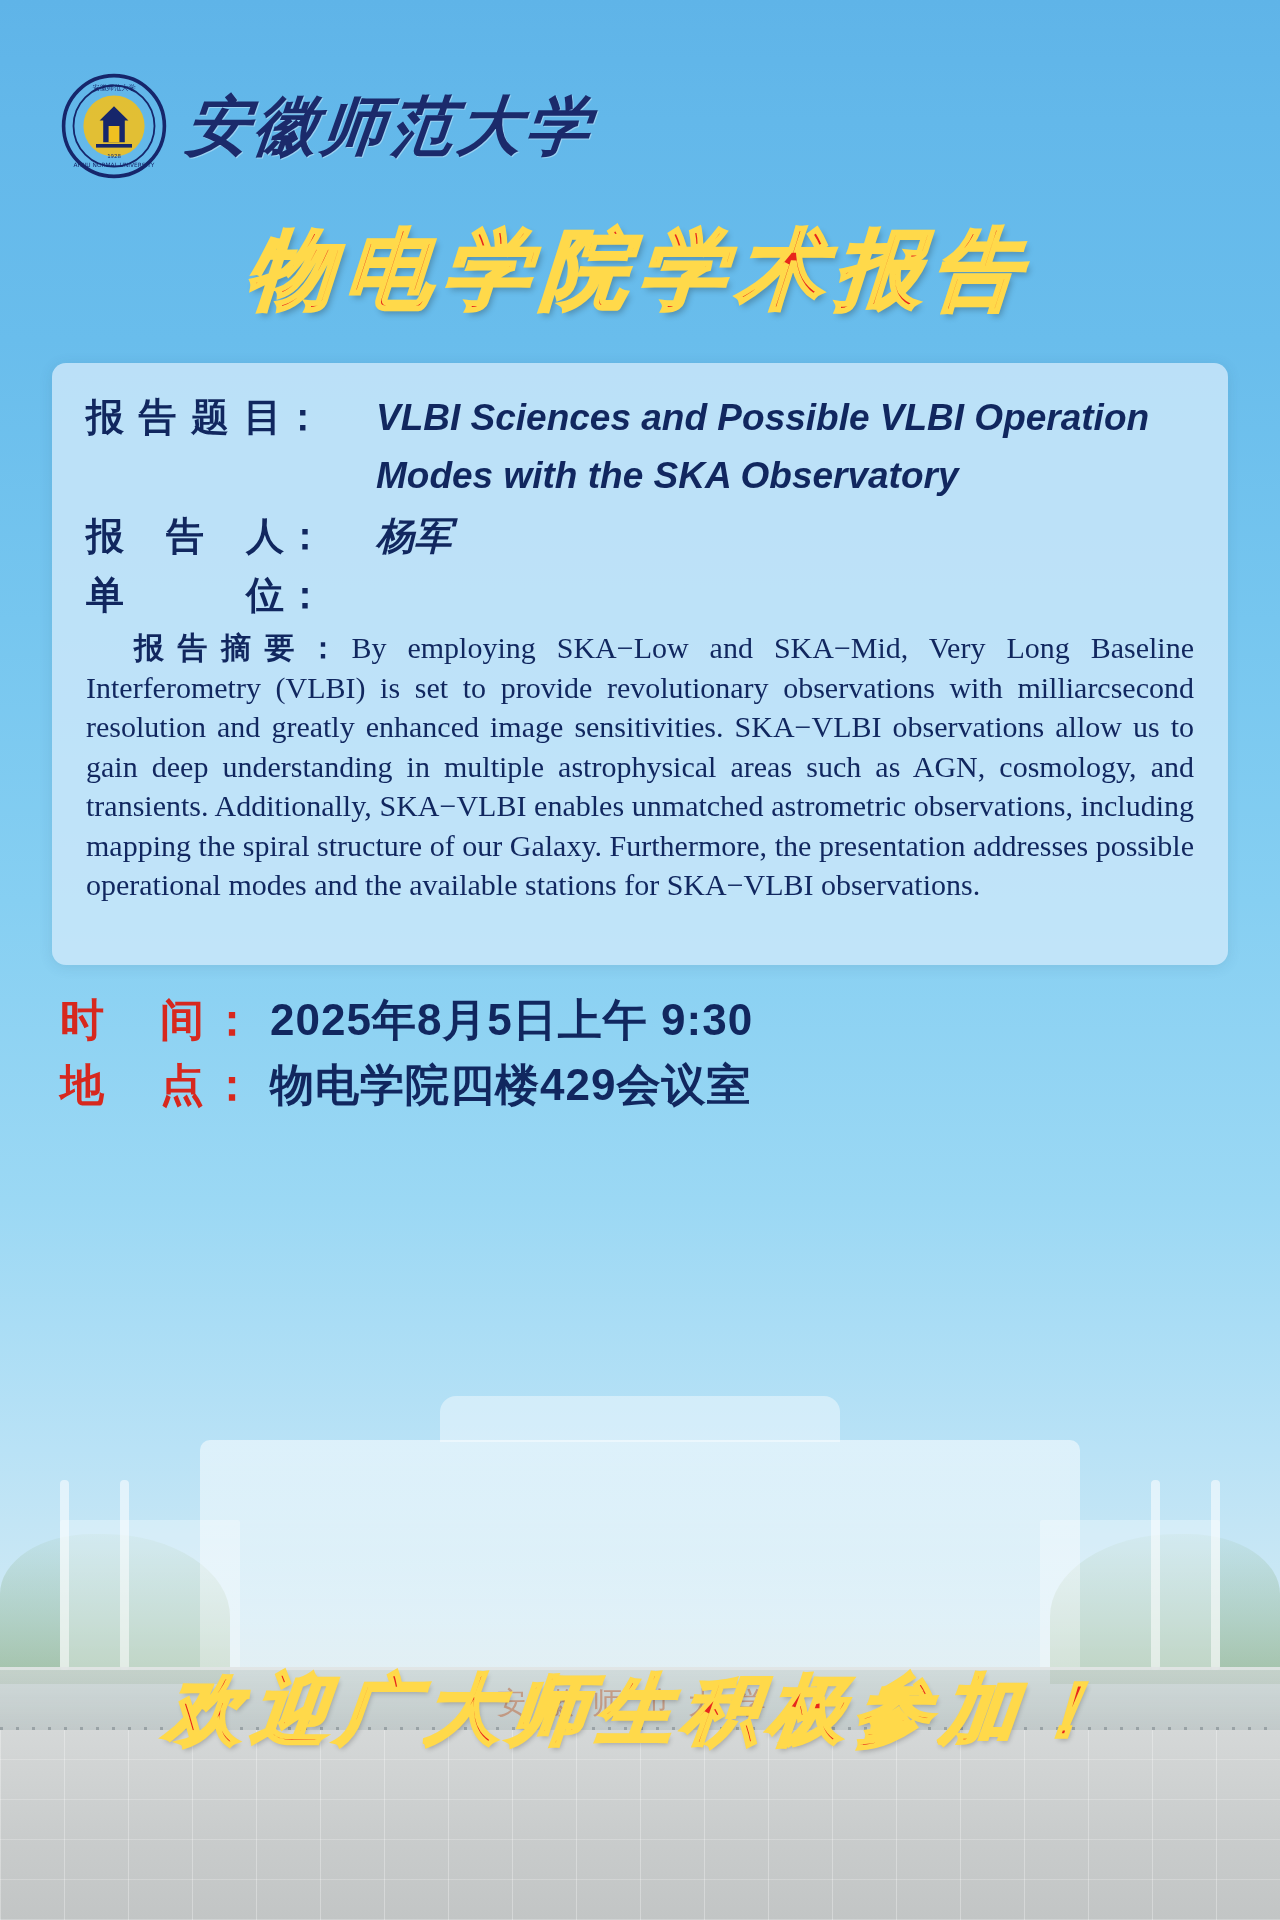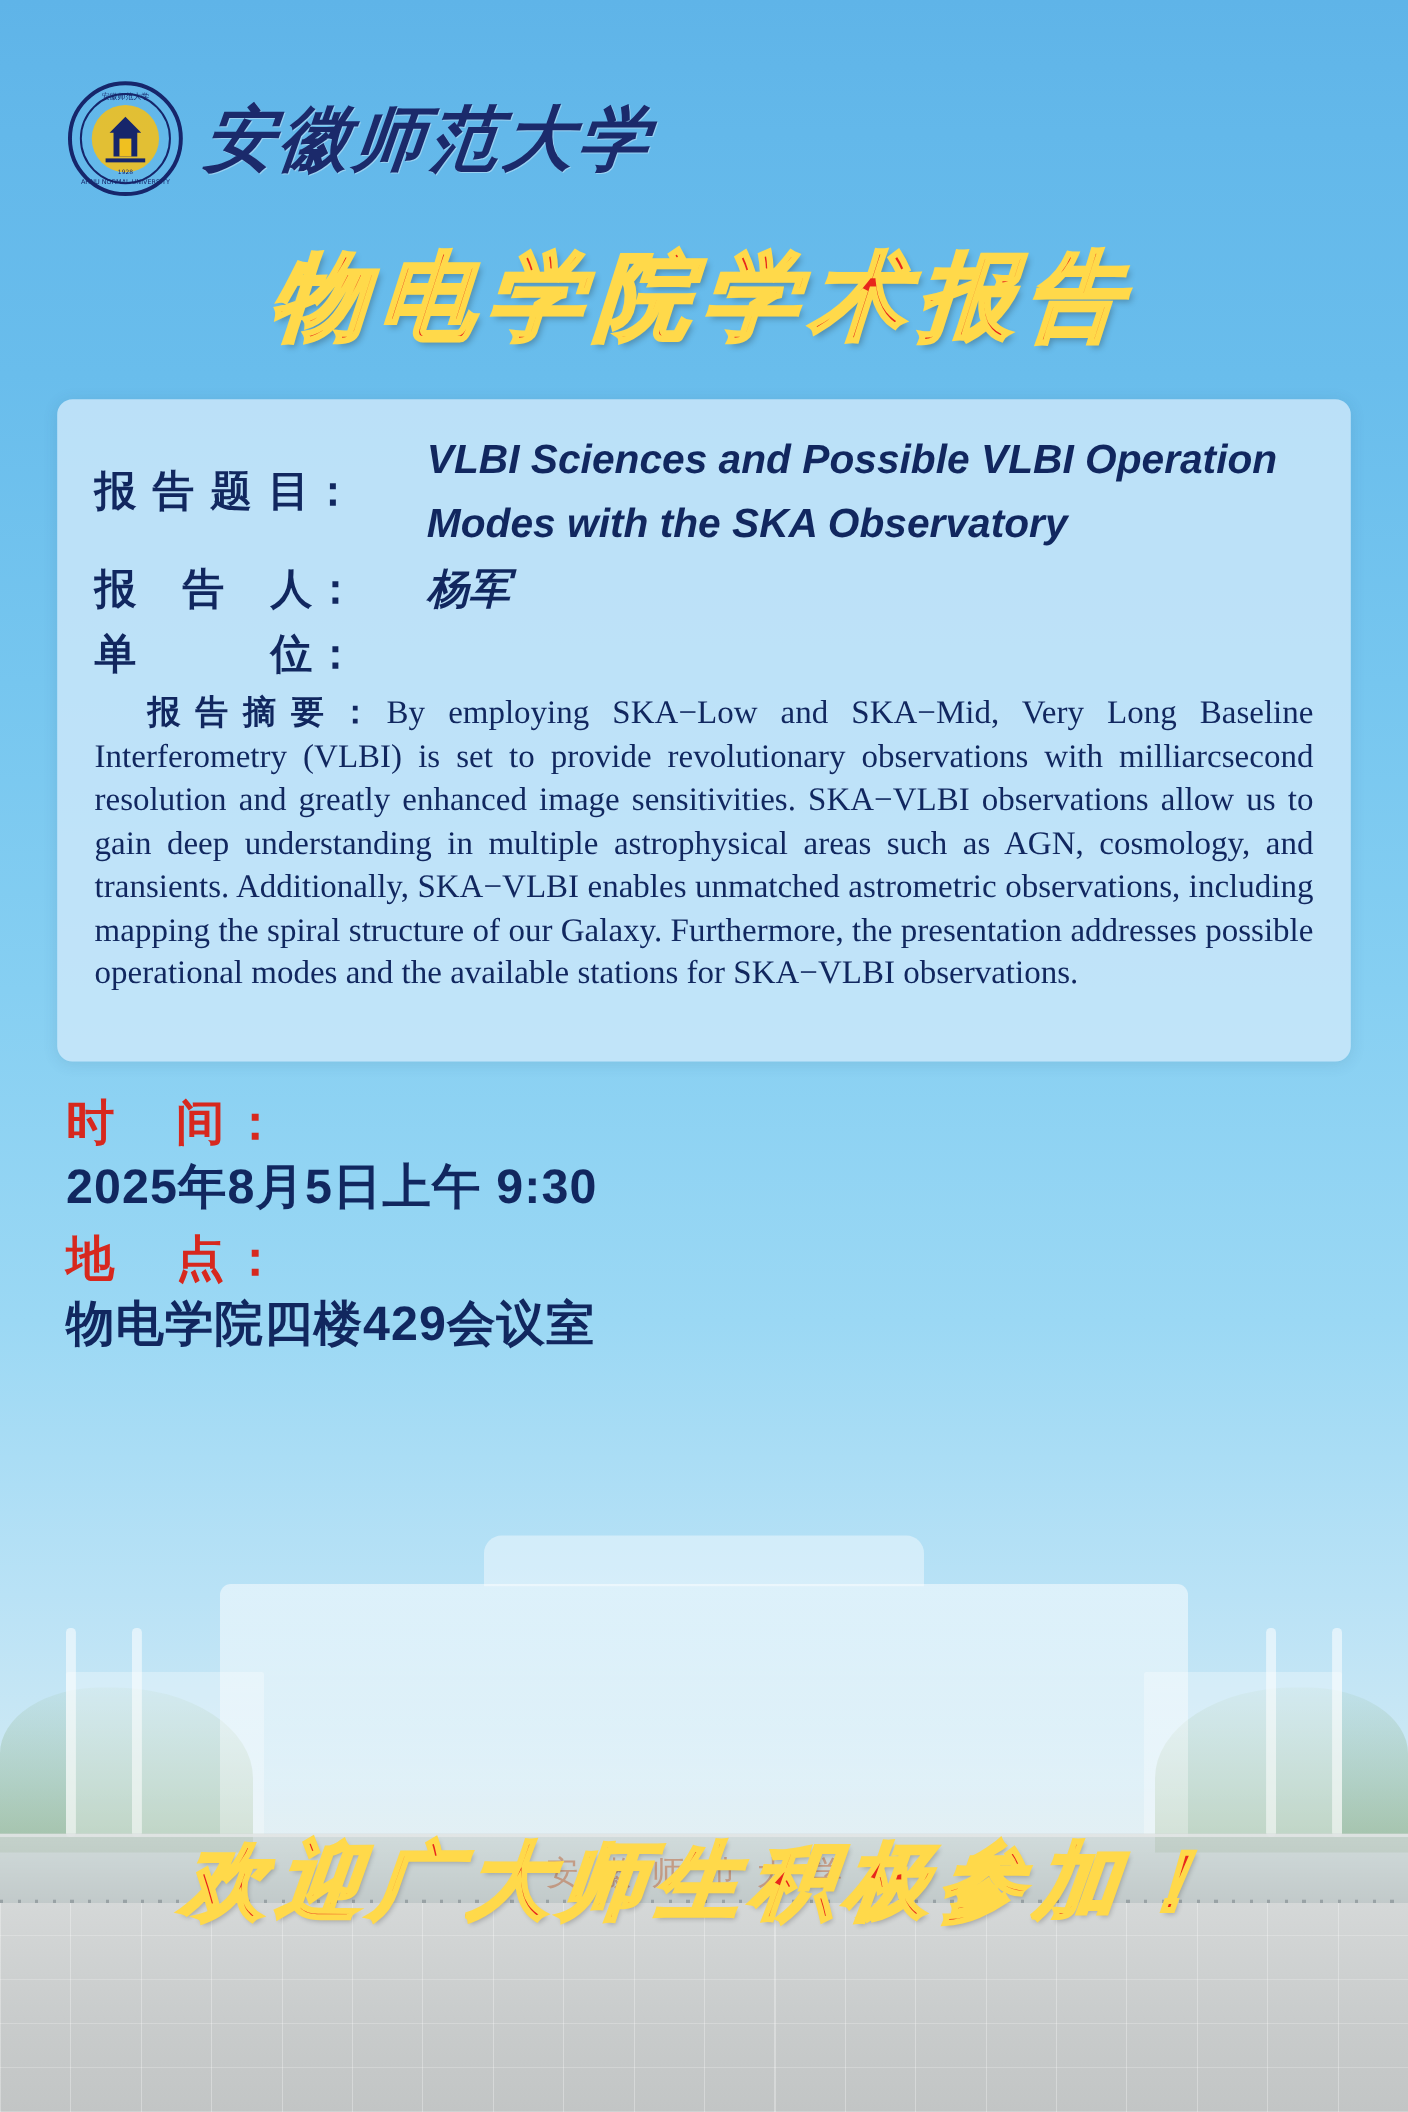--- a/index.html
+++ b/index.html
@@ -211,23 +211,22 @@
     position: relative;
     margin: 34px 52px 0 52px;
     background: rgba(205,232,250,0.82);
     border-radius: 14px;
     padding: 26px 34px 30px 34px;
     box-shadow: 0 2px 14px rgba(30,70,110,0.12);
   }
 
   .field-row {
     display: flex;
-    align-items: center;
+    align-items: flex-start;
     margin-bottom: 2px;
-    gap: 12px;
   }
   .field-label {
     flex: none;
     width: 290px;
     font-family: "Liberation Sans", sans-serif;
     font-size: 38px;
     font-weight: bold;
     color: #11275f;
     letter-spacing: 2px;
     line-height: 1.5;
@@ -263,21 +262,20 @@
   }
 
   
   .info-block {
     margin: 26px 0 0 60px;
   }
   .info-row {
     display: flex;
     align-items: baseline;
     margin-bottom: 6px;
-    flex-direction: column;
   }
   .info-label {
     flex: none;
     width: 210px;
     font-family: "Liberation Sans", sans-serif;
     font-size: 44px;
     font-weight: bold;
     color: #d7281e;
     letter-spacing: 6px;
     white-space: nowrap;

